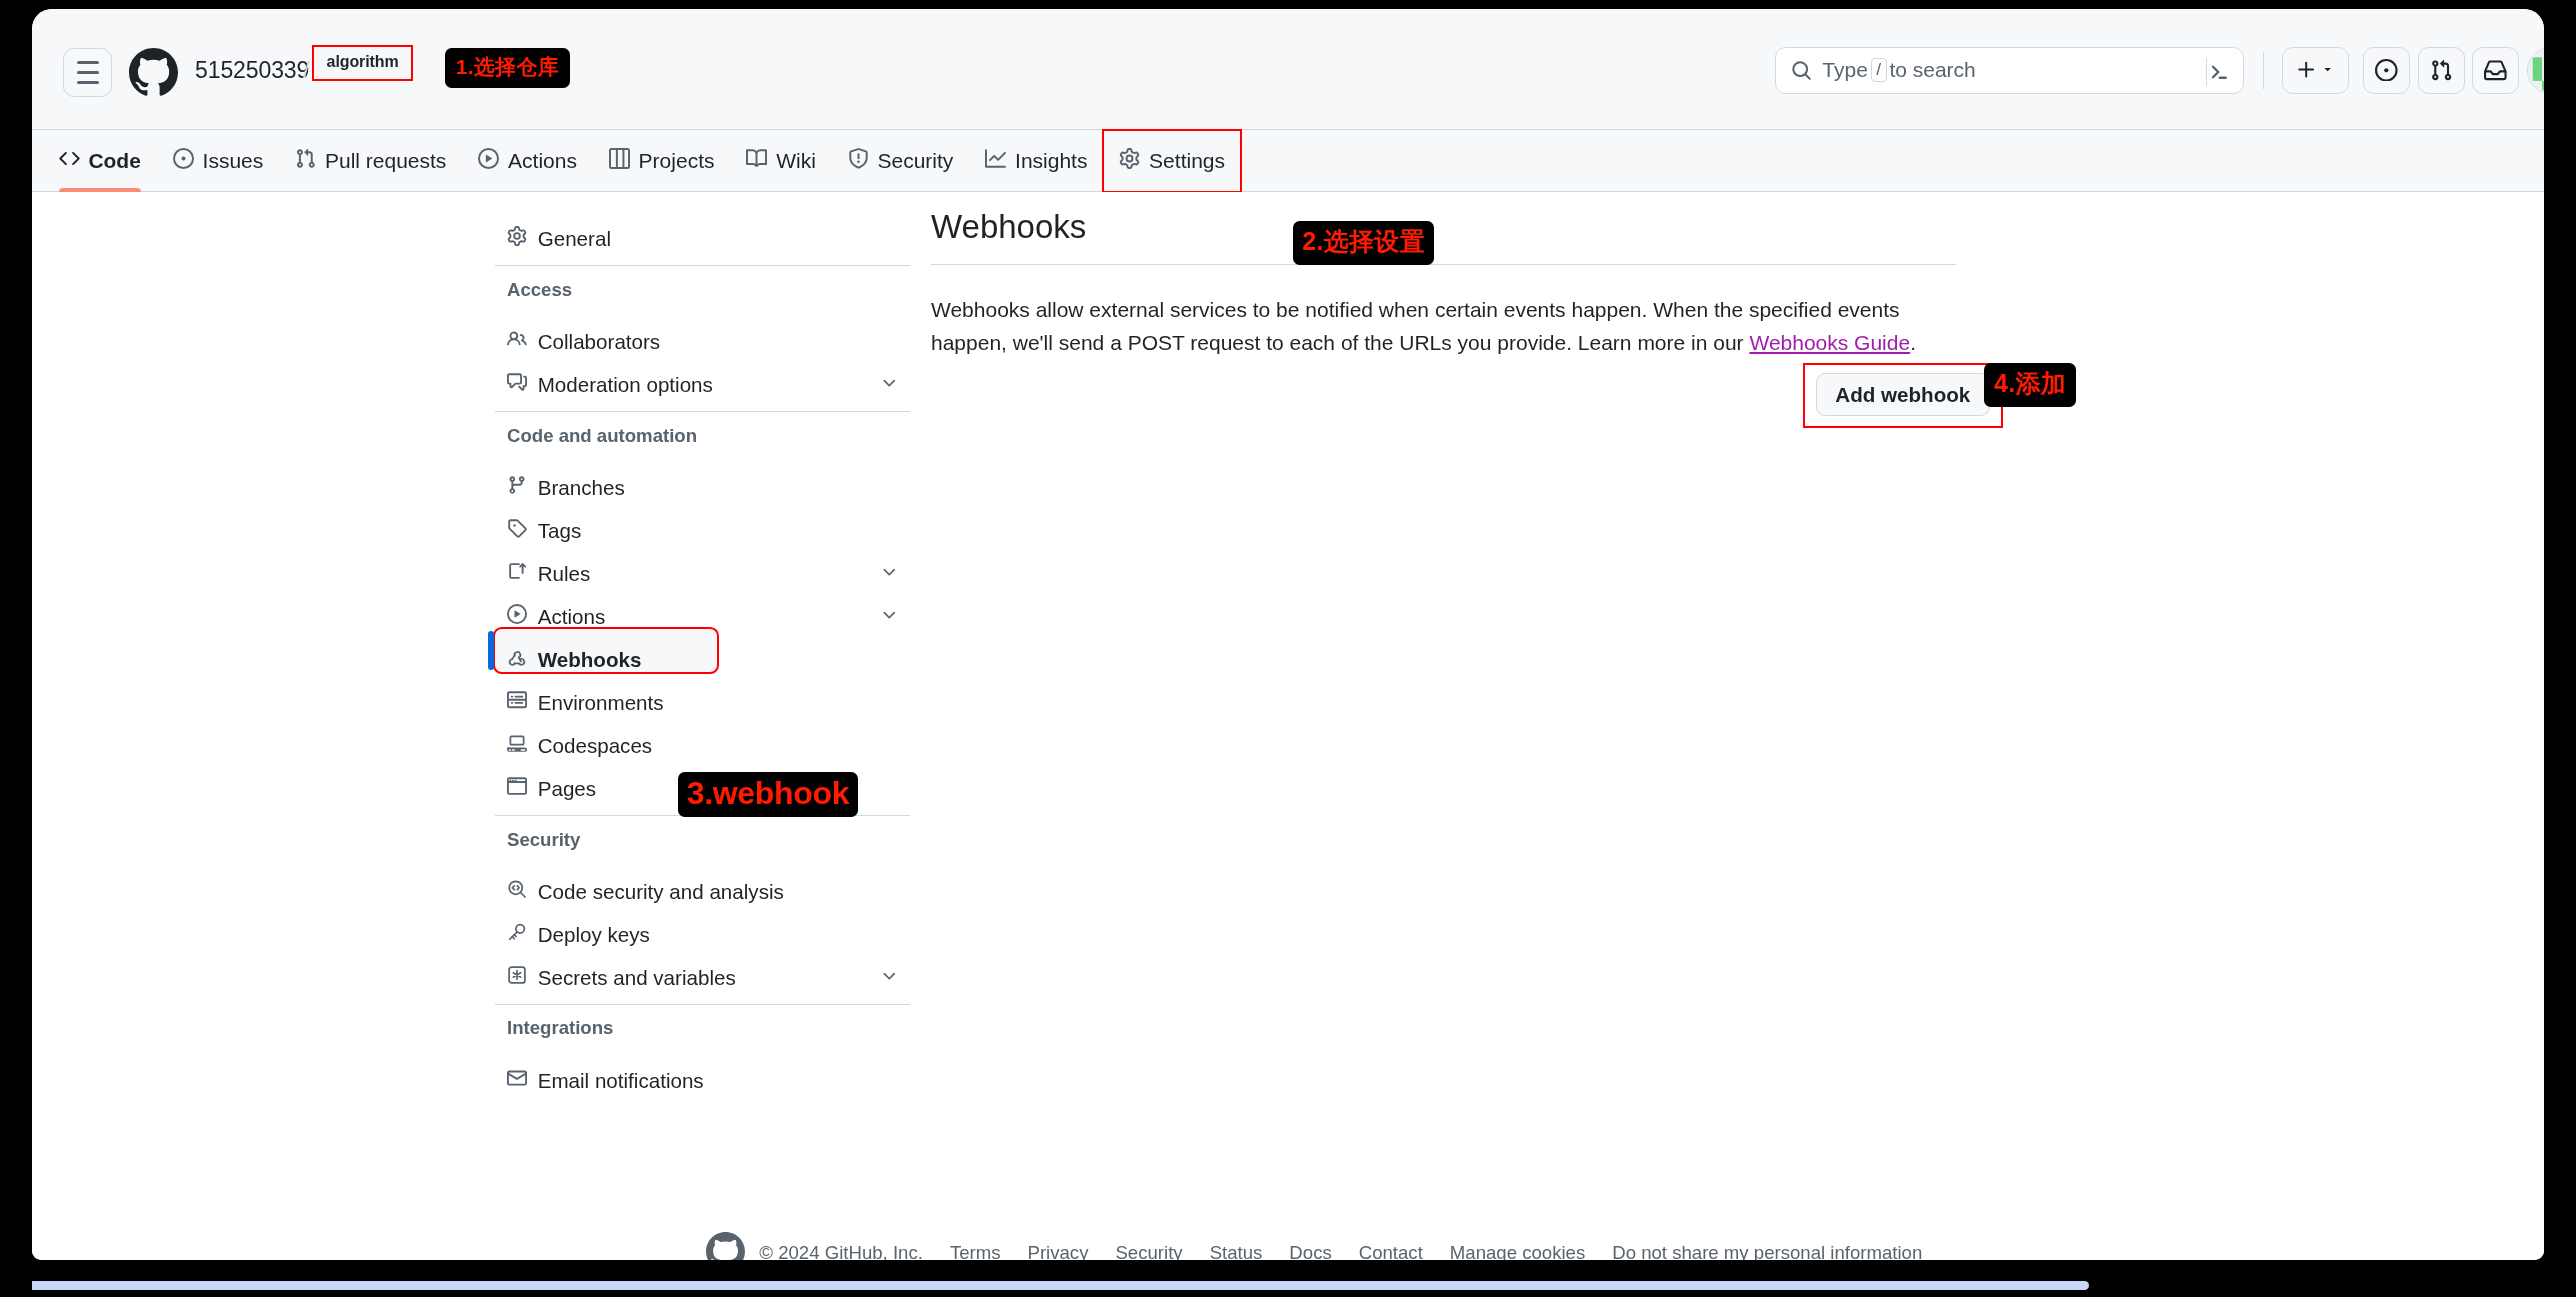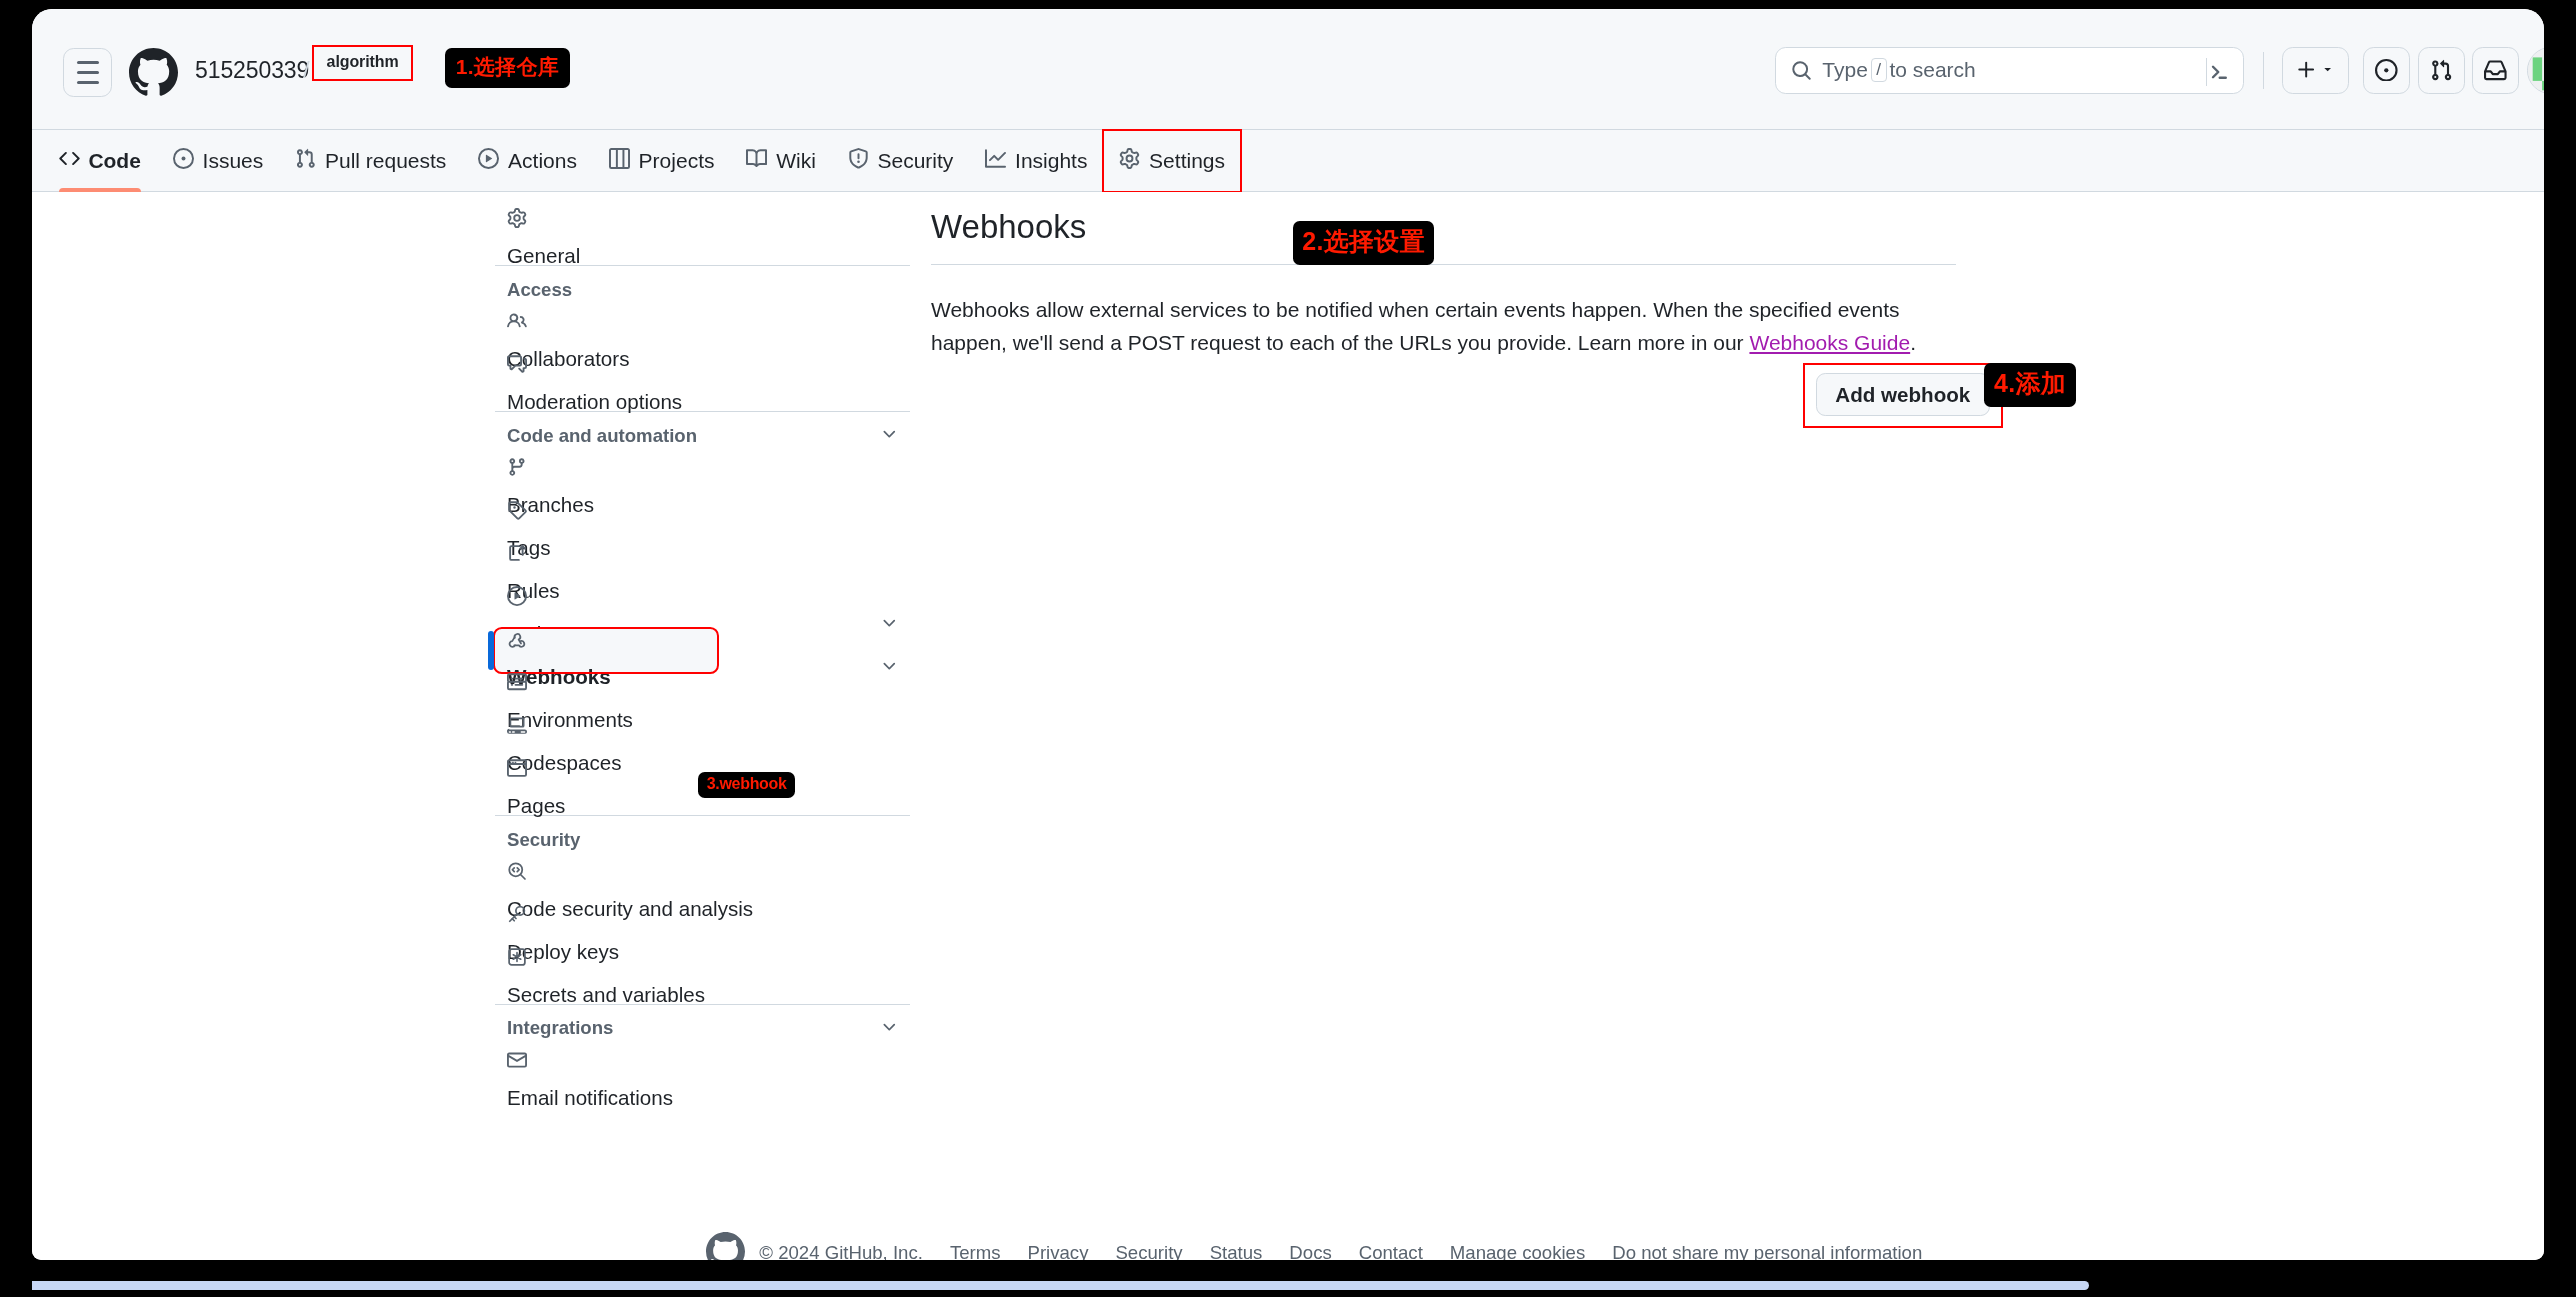--- a/index.html
+++ b/index.html
@@ -68,21 +68,21 @@
     background: #000000;
     color: #ff1a00;
     border-radius: 6.7px;
     font-weight: bold;
     white-space: nowrap;
     display: flex; align-items: center; justify-content: center;
     z-index: 40;
   }
   #anno-1 { left: 413px; top: 39px;  padding: 4.7px 10.7px 7.3px; font-size: 21px; letter-spacing: 0.3px; }
   #anno-2 { left: 1261px; top: 91px; padding: 4px 9.3px 6.7px; font-size: 25px; letter-spacing: 0.3px; }
-  #anno-3 { left: 666px; top: 580px; padding: 2.7px 8.7px 5.3px;  font-size: 16px; letter-spacing: -0.3px; }
+  #anno-3 { left: 646px; top: 580px; padding: 2.7px 8.7px 5.3px;  font-size: 32px; letter-spacing: -0.3px; }
   #anno-4 { left: 1952px; top: 171px; padding: 4px 10px 6.7px; font-size: 25px; letter-spacing: 0.3px; }
 
   
   #search-box {
     position: absolute; left: 1743px; top: 38px;
     width: 469px; height: 47px;
     border: 0.7px solid #d1d9e0; border-radius: 10.7px;
     background: #ffffff;
     display: flex; align-items: center;
   }
@@ -145,25 +145,24 @@
   .nav-tab svg { flex: none; }
 
   
   #page-body { position: relative; background: #ffffff; height: 1094px; }
 
   
   #settings-sidebar {
     position: absolute; left: 463px; top: 16px; width: 416px;
   }
   .side-item {
-    display: flex; align-items: flex-start; gap: 10.7px;
+    display: flex; align-items: flex-end; gap: 10.7px;
     height: 43px; padding: 0 12px 0 12px;
     font-size: 20.6px; color: #1f2328; border-radius: 6.7px;
     position: relative;
-    flex-direction: column;
   }
   .side-item .chev { margin-left: auto; }
   .side-item svg { flex: none; }
   .side-item.selected {
     background: #f6f8fa; font-weight: bold;
   }
   .side-item.selected::before {
     content: ""; position: absolute; left: -7.3px; top: 2px;
     width: 6px; height: 39px; background: #0969da; border-radius: 4px;
   }

